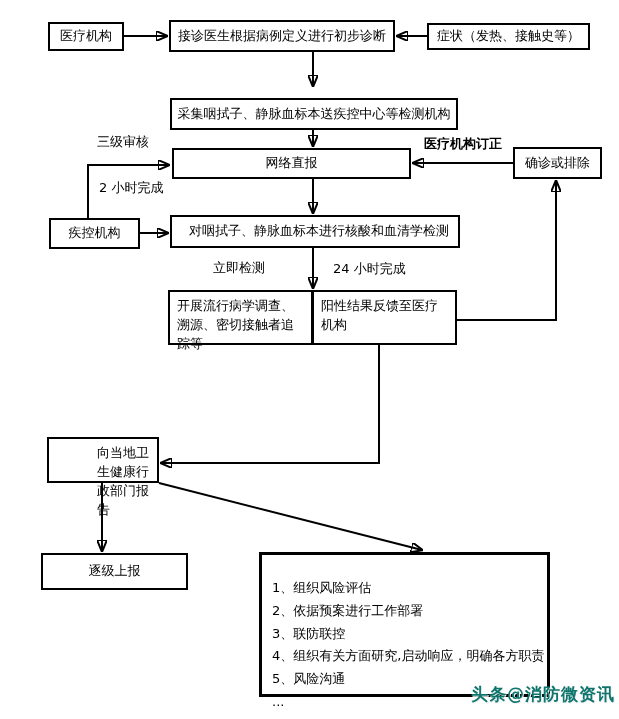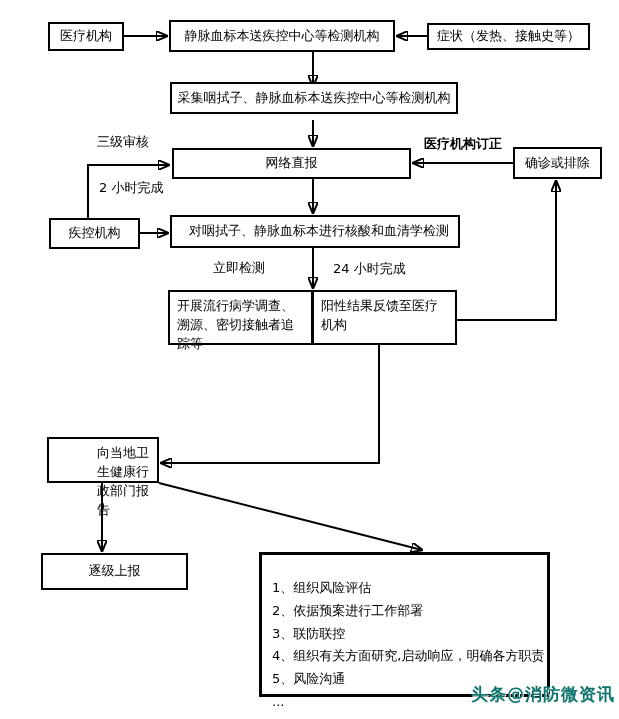--- a/index.html
+++ b/index.html
@@ -11,21 +11,21 @@
   .connectors{position:absolute;left:0;top:0;width:619px;height:719px;}
   .box{
     position:absolute;border:2px solid #000;background:#fff;box-sizing:border-box;
     display:flex;align-items:center;justify-content:center;text-align:center;
     font-size:13px;line-height:1.45;padding:1px 4px;
   }
   .box.tl{align-items:flex-start;justify-content:flex-start;text-align:left;padding:5px 7px;}
   #b-medical{left:48px;top:22px;width:76px;height:29px;}
   #b-diagnosis{left:169px;top:20px;width:226px;height:32px;}
   #b-symptoms{left:427px;top:23px;width:163px;height:27px;}
-  #b-collect{left:170px;top:82px;width:288px;height:32px;}
+  #b-collect{left:170px;top:98px;width:288px;height:32px;}
   #b-network{left:172px;top:148px;width:239px;height:31px;}
   #b-confirm{left:513px;top:147px;width:89px;height:32px;}
   #b-cdc{left:49px;top:218px;width:91px;height:31px;}
   #b-nucleic{left:170px;top:215px;width:290px;height:33px;padding-left:12px;}
   #b-epi{left:168px;top:290px;width:145px;height:55px;}
   #b-positive{left:312px;top:290px;width:145px;height:55px;}
   #b-report-admin{left:47px;top:437px;width:112px;height:46px;padding-left:48px;}
   #b-level{left:41px;top:553px;width:147px;height:37px;}
   #b-response{left:259px;top:552px;width:291px;height:145px;border-width:3px;
     display:block;text-align:left;padding:22px 10px;}
@@ -65,21 +65,21 @@
     <polyline points="88,218 88,165 169,165" marker-end="url(#ah)"></polyline>
     <line x1="513" y1="163" x2="413" y2="163" marker-end="url(#ah)"></line>
     <polyline points="455,320 556,320 556,181" marker-end="url(#ah)"></polyline>
     <polyline points="379,345 379,463 161,463" marker-end="url(#ah)"></polyline>
     <line x1="102" y1="483" x2="102" y2="551" marker-end="url(#ah)"></line>
     <line x1="159" y1="483" x2="422" y2="550" marker-end="url(#ah)"></line>
   </svg>
 
   <div class="box" id="b-medical">医疗机构</div>
 
-  <div class="box" id="b-diagnosis">静脉血标本送疾控中心等检测机构</div>
+  <div class="box" id="b-diagnosis">接诊医生根据病例定义进行初步诊断</div>
 
   <div class="box" id="b-symptoms">症状（发热、接触史等）</div>
 
   <div class="box" id="b-collect">采集咽拭子、静脉血标本送疾控中心等检测机构</div>
 
   <div class="box" id="b-network">网络直报</div>
 
   <div class="box" id="b-confirm">确诊或排除</div>
 
   <div class="box" id="b-cdc">疾控机构</div>

